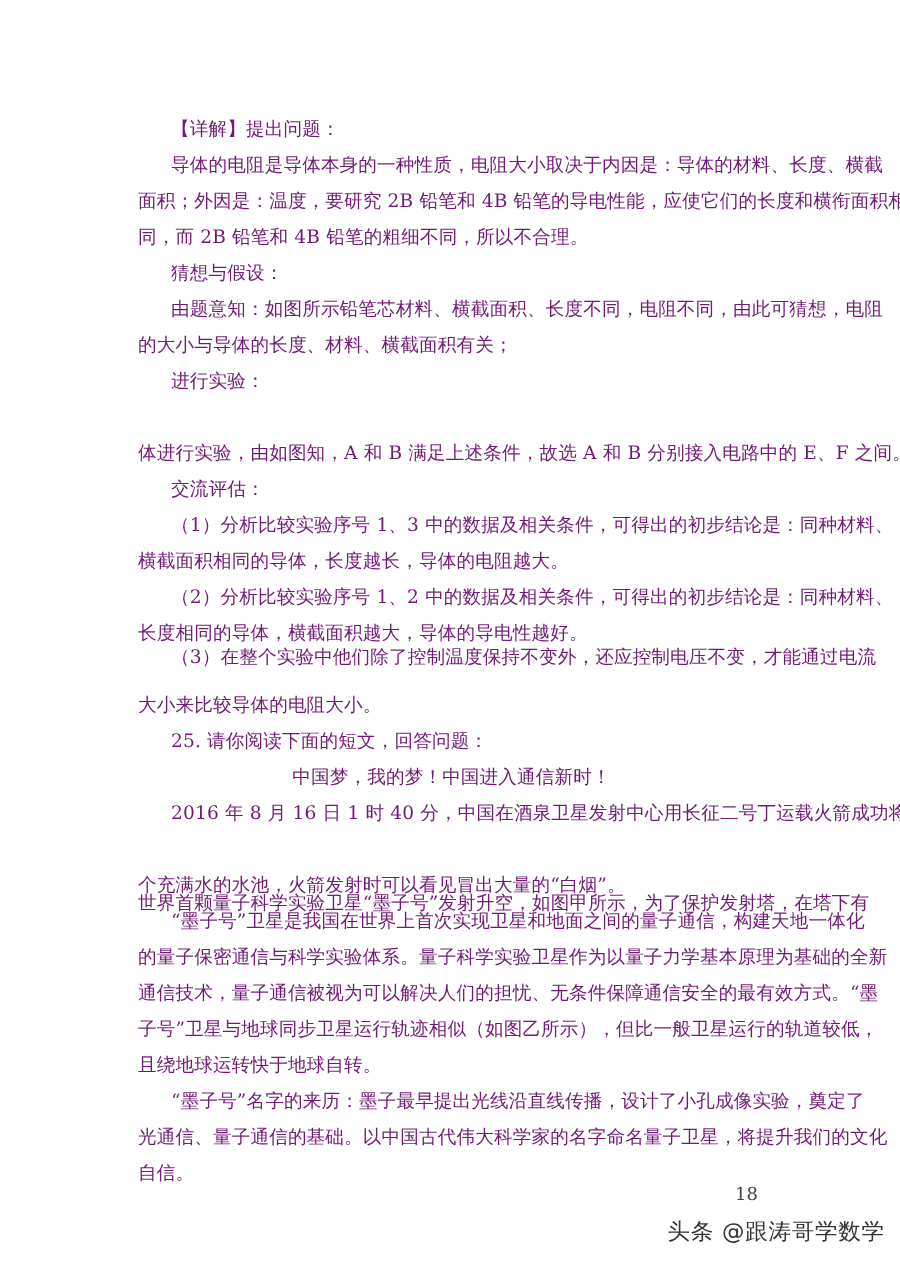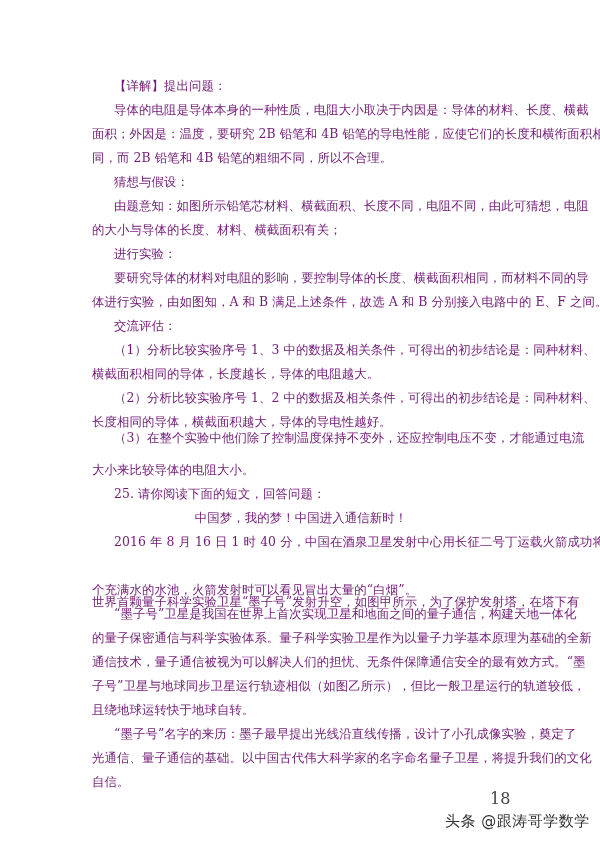--- a/index.html
+++ b/index.html
@@ -8,39 +8,38 @@
     font-family: "DejaVu Serif", "Liberation Serif", serif; color: #333333;
   }
   .page { position: absolute; left: 0; top: 0; width: 600px; height: 848px; }
   .line {
     position: absolute; left: 92px; width: 418px; font-size: 12.4px; line-height: 16px;
     white-space: nowrap; color: #701a75; text-align: justify; text-align-last: justify; letter-spacing: 0.1px;
   }
   .line.indent { left: 114px; width: 396px; }
   .line.last { text-align-last: left; }
   .line.center { left: 92px; width: 418px; text-align: left; text-align-last: center; }
-  .pagenum { position: absolute; left: 490px; top: 789px; font-size: 16px; color: #444; text-align: center; }
+  .pagenum { position: absolute; left: 490px; top: 789px; font-size: 12px; color: #444; text-align: center; }
   .watermark {
     position: absolute; left: 445px; top: 812px; font-family: "DejaVu Sans", "Liberation Sans", sans-serif;
     font-size: 15px; color: #333; letter-spacing: 0.5px; text-shadow: 0 0 1px #fff, 0 0 2px #fff;
   }
 </style>
 </head>
 <body>
 
 <div class="page" id="page">
     <div class="line indent last" style="top: 78px;">【详解】提出问题：</div>
     <div class="line indent" style="top: 102px;">导体的电阻是导体本身的一种性质，电阻大小取决于内因是：导体的材料、长度、横截</div>
     <div class="line" style="top: 126px;">面积；外因是：温度，要研究 2B 铅笔和 4B 铅笔的导电性能，应使它们的长度和横衔面积相</div>
     <div class="line last" style="top: 150px;">同，而 2B 铅笔和 4B 铅笔的粗细不同，所以不合理。</div>
     <div class="line indent last" style="top: 174px;">猜想与假设：</div>
     <div class="line indent" style="top: 198px;">由题意知：如图所示铅笔芯材料、横截面积、长度不同，电阻不同，由此可猜想，电阻</div>
     <div class="line last" style="top: 222px;">的大小与导体的长度、材料、横截面积有关；</div>
     <div class="line indent last" style="top: 246px;">进行实验：</div>
-    <div class="line indent" style="top: 270px;">要研究导体的材料对电阻的影响，要控制导体的长度、横截面积相同，而材料不同的导</div>
     <div class="line last" style="top: 294px;">体进行实验，由如图知，A 和 B 满足上述条件，故选 A 和 B 分别接入电路中的 E、F 之间。</div>
     <div class="line indent last" style="top: 318px;">交流评估：</div>
     <div class="line indent" style="top: 342px;">（1）分析比较实验序号 1、3 中的数据及相关条件，可得出的初步结论是：同种材料、</div>
     <div class="line last" style="top: 366px;">横截面积相同的导体，长度越长，导体的电阻越大。</div>
     <div class="line indent" style="top: 390px;">（2）分析比较实验序号 1、2 中的数据及相关条件，可得出的初步结论是：同种材料、</div>
     <div class="line last" style="top: 414px;">长度相同的导体，横截面积越大，导体的导电性越好。</div>
     <div class="line indent" style="top: 430px;">（3）在整个实验中他们除了控制温度保持不变外，还应控制电压不变，才能通过电流</div>
     <div class="line last" style="top: 462px;">大小来比较导体的电阻大小。</div>
     <div class="line indent last" style="top: 486px;">25. 请你阅读下面的短文，回答问题：</div>
     <div class="line center last" style="top: 510px;">中国梦，我的梦！中国进入通信新时！</div>

